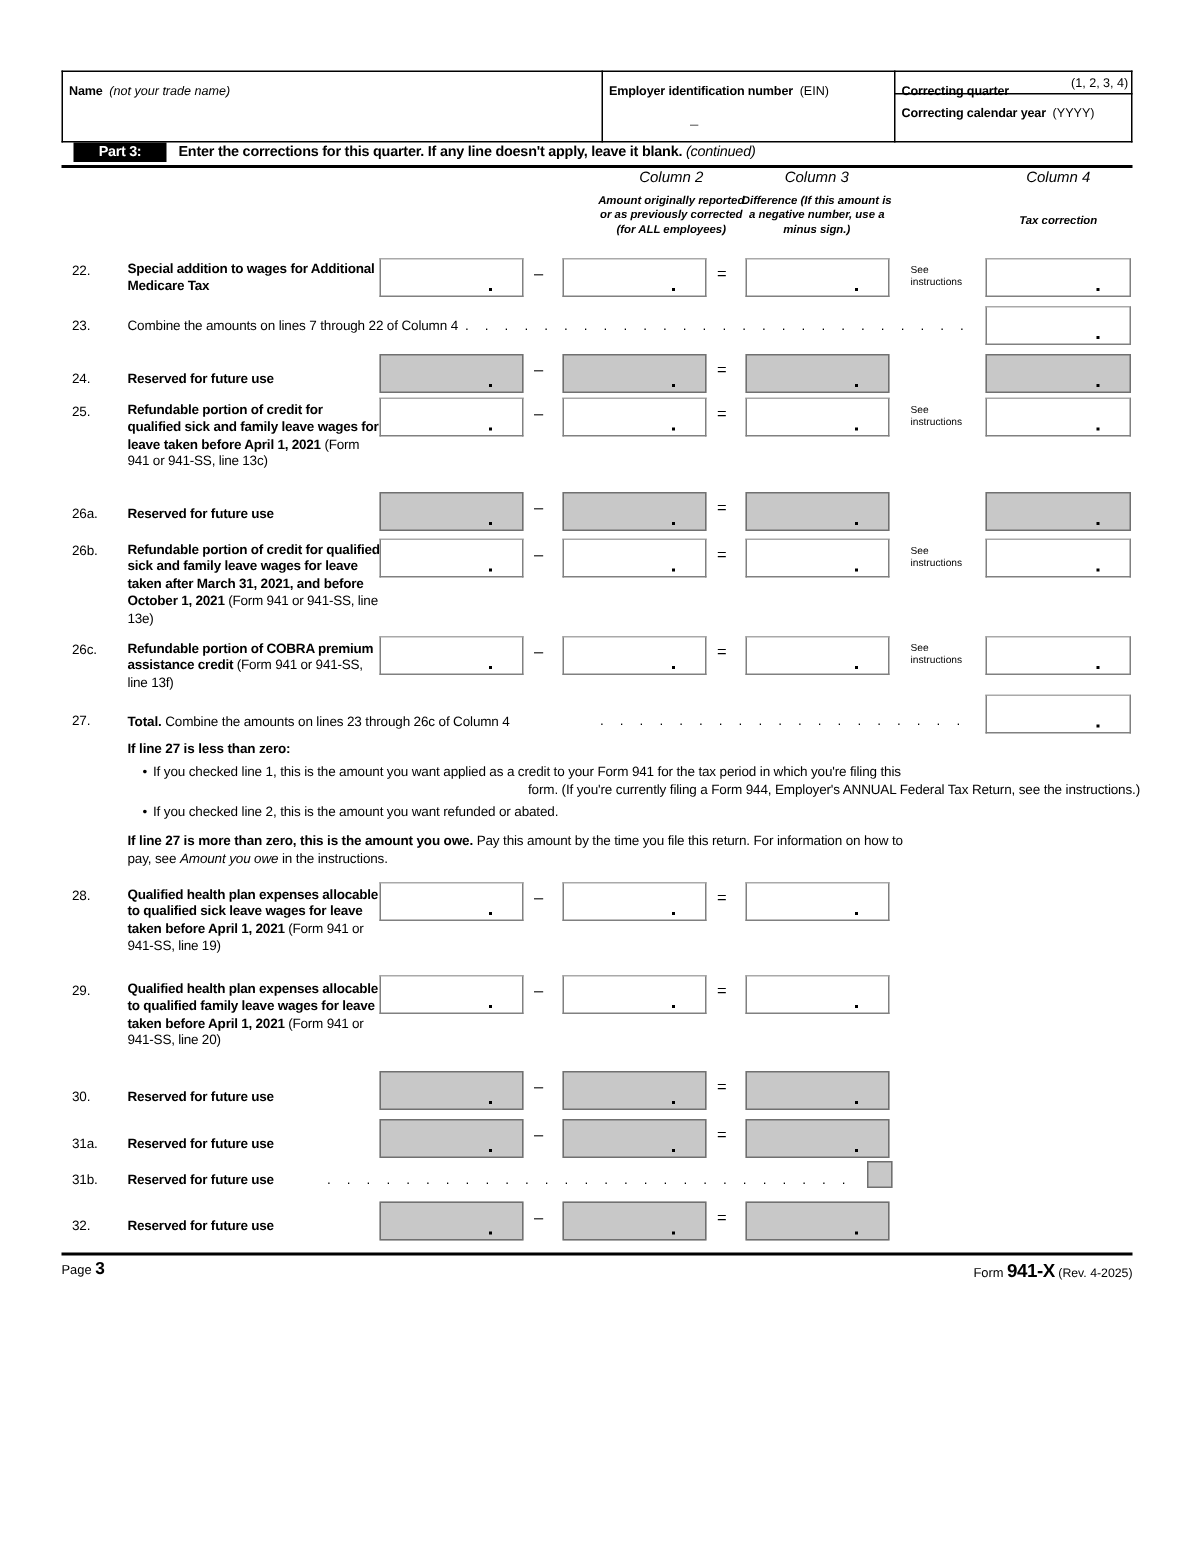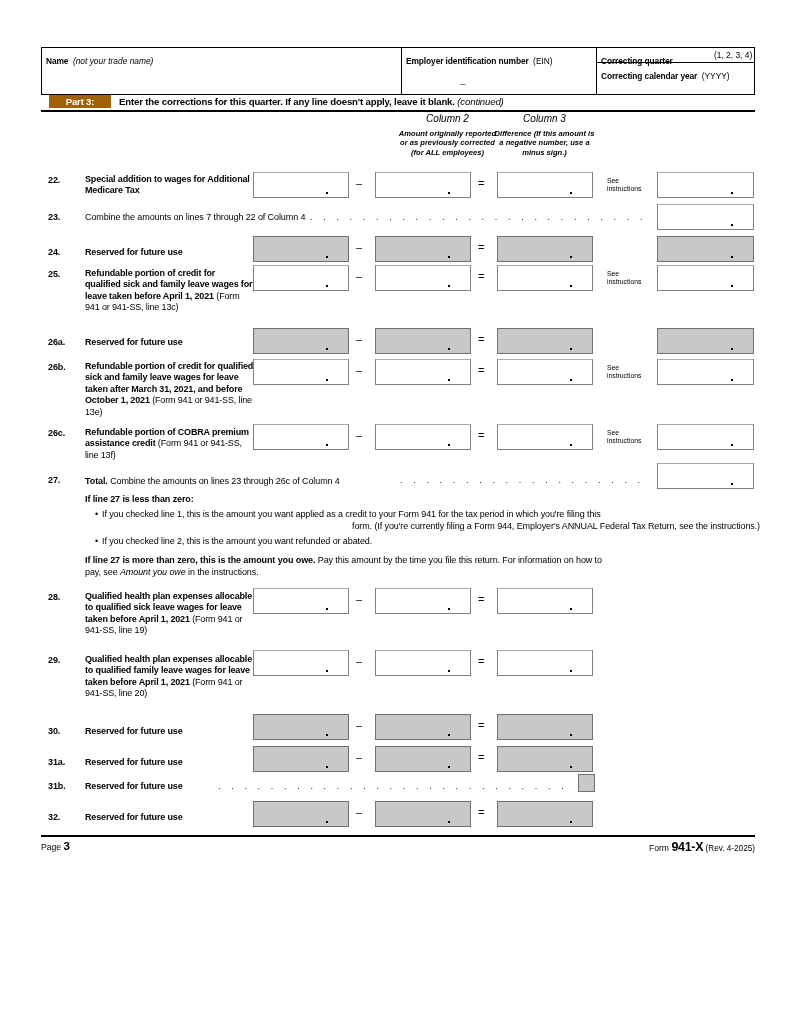--- a/index.html
+++ b/index.html
@@ -14,34 +14,34 @@
   .hdr-botline{position:absolute;left:41px;top:94px;width:714px;height:1px;background:#000;}
 
   .lbl-b{font-weight:bold;font-size:8.4px;letter-spacing:-0.1px;}
   .lbl-i{font-style:italic;font-size:8.4px;}
   .lbl-n{font-size:8.4px;}
 
   
   .part3{position:absolute;left:41px;top:94px;width:714px;height:16px;}
   .part3 .tag{
     position:absolute;left:8px;top:1px;width:62px;height:13px;
-    background:#a16207;color:#fff;font-weight:bold;font-size:9.6px;
+    background:#000000;color:#fff;font-weight:bold;font-size:9.6px;
     text-align:center;line-height:13px;letter-spacing:-0.2px;
   }
   .part3 .txt{position:absolute;left:78px;top:1px;font-weight:bold;font-size:9.6px;line-height:13px;letter-spacing:-0.15px;}
   .part3 .txt .cont{font-weight:normal;font-style:italic;}
   .part3-bot{position:absolute;left:41px;top:110px;width:714px;height:1.6px;background:#000;}
 
   
   .colhead{position:absolute;font-style:italic;text-align:center;}
   .colhead .c-title{font-size:10px;font-style:italic;font-weight:normal;}
   .colhead .c-sub{font-size:7.6px;font-weight:bold;font-style:italic;line-height:9.3px;margin-top:5px;}
 
   
-  .lineno{position:absolute;font-weight:bold;font-size:9px;letter-spacing:-0.1px;}
+  .lineno{position:absolute;font-weight:normal;font-size:9px;letter-spacing:-0.1px;}
   .lbltext{position:absolute;font-size:9px;font-weight:bold;line-height:11.4px;letter-spacing:-0.15px;}
   .lbltext .rg{font-weight:normal;}
   .plaintext{position:absolute;font-size:9px;font-weight:normal;letter-spacing:-0.1px;}
 
   .box{
     position:absolute;box-sizing:border-box;
     border:1px solid #808080;
     border-top-color:#a9a9a9;
     background:#fff;
   }
@@ -124,20 +124,24 @@
   <div class="part3-bot"></div>
 
   <div class="colhead" style="left:371px;top:113px;width:105px;margin-left:24px;">
     <div class="c-title">Column 2</div>
     <div class="c-sub">Amount originally reported or as previously corrected (for ALL employees)</div>
   </div>
   <div class="colhead" style="left:493px;top:113px;width:103px;">
     <div class="c-title">Column 3</div>
     <div class="c-sub">Difference (If this amount is a negative number, use a minus sign.)</div>
   </div>
+  <div class="colhead" style="left:653px;top:113px;width:105px;">
+    <div class="c-title">Column 4</div>
+    <div class="c-sub" style="margin-top:18px;">Tax correction</div>
+  </div>
 
   <div class="lineno" style="left:48px;top:175px;">22.</div>
   <div class="lbltext" style="left:85px;top:174px;width:165px;">Special addition to wages for Additional Medicare Tax</div>
   <div class="box" style="left:253px;top:172px;width:96px;height:26px;">
       <span class="dot"></span>
     </div>
   <div class="opminus" style="left:356px;top:177px;">–</div>
   <div class="box" style="left:375px;top:172px;width:96px;height:26px;">
       <span class="dot"></span>
     </div>

